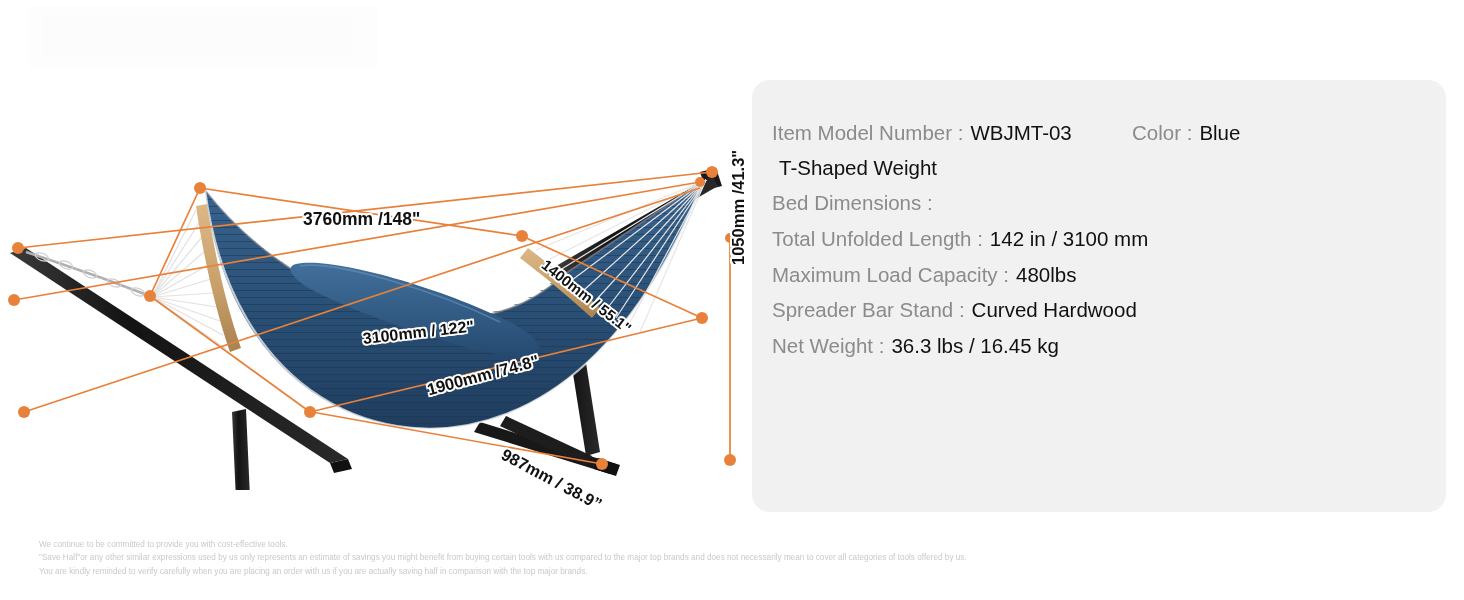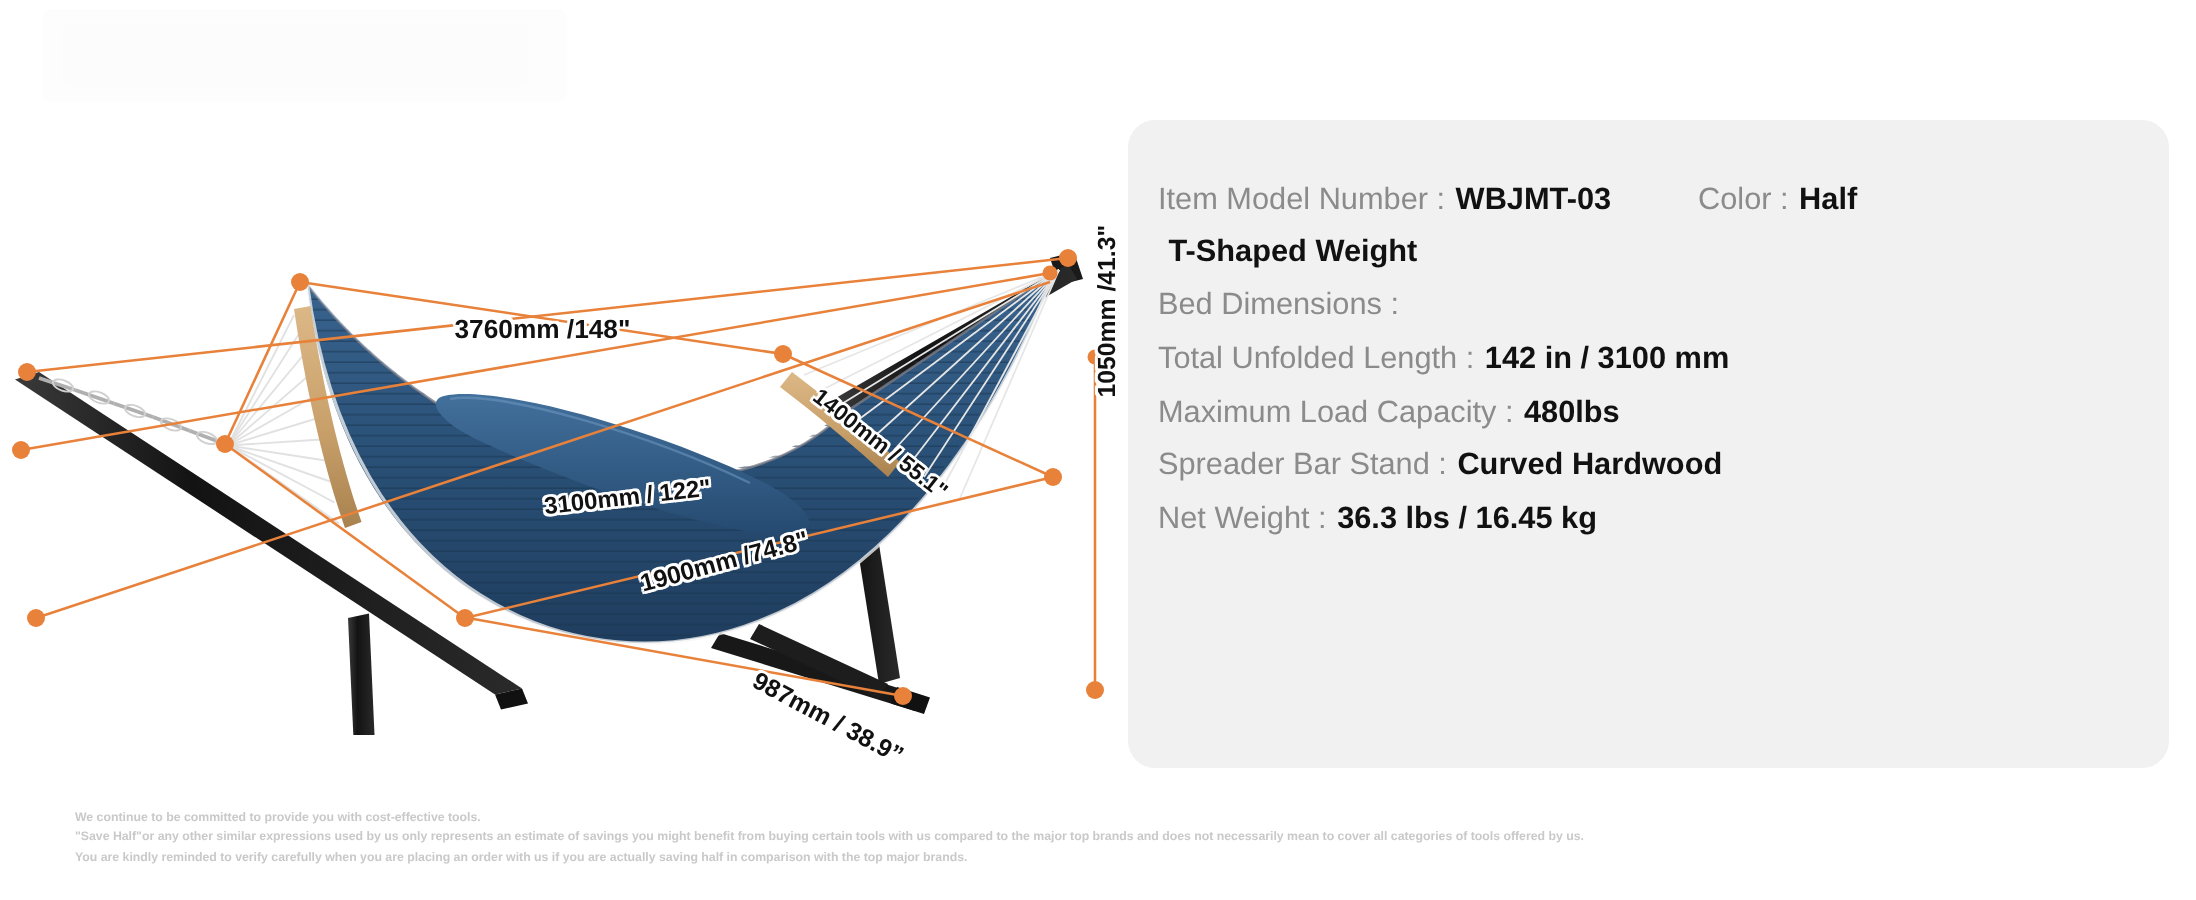--- a/index.html
+++ b/index.html
@@ -49,30 +49,30 @@
     position:absolute;left:752px;top:80px;width:694px;height:432px;
     background:#f1f1f1;border-radius:18px;
   }
   .panel-inner{padding:24px 16px 0 20px;}
   .spec-row{
     display:flex;align-items:baseline;
     margin-bottom:9.5px;
     line-height:1.28;
   }
   .spec-label{color:#8b8b8b;font-size:20.5px;font-weight:400;}
-  .spec-value{color:#111;font-size:20.5px;font-weight:bold;margin-left:7px;}
+  .spec-value{color:#111;font-size:20.5px;font-weight:normal;margin-left:7px;}
 
   .row-first{display:flex;align-items:baseline;margin-bottom:9.5px;}
   .first-left{display:flex;align-items:baseline;width:360px;}
   .first-right{display:flex;align-items:baseline;margin-top:17px;}
 
   
   .disclaimer{
-    position:absolute;left:50px;top:538px;width:1200px;
-    color:#c9c9c9;font-size:8.2px;line-height:1.62;font-weight:700;
+    position:absolute;left:39px;top:538px;width:1200px;
+    color:#c9c9c9;font-size:8.2px;line-height:1.62;font-weight:400;
   }
   .disclaimer div{white-space:nowrap;}
 </style>
 </head>
 <body>
 
 <div id="page">
 
   <div class="watermark"></div>
 
@@ -242,21 +242,21 @@
   <div class="panel">
     <div class="panel-inner">
 
       <div class="row-first">
         <div class="first-left">
           <span class="spec-label">Item Model Number :</span>
           <span class="spec-value">WBJMT-03</span>
         </div>
         <div class="first-right">
           <span class="spec-label">Color :</span>
-          <span class="spec-value">Half</span>
+          <span class="spec-value">Blue</span>
         </div>
       </div>
 
       <div class="spec-row">
         <span class="spec-value">T-Shaped Weight</span>
       </div>
 
       <div class="spec-row">
         <span class="spec-label">Bed Dimensions :</span>
       </div>

